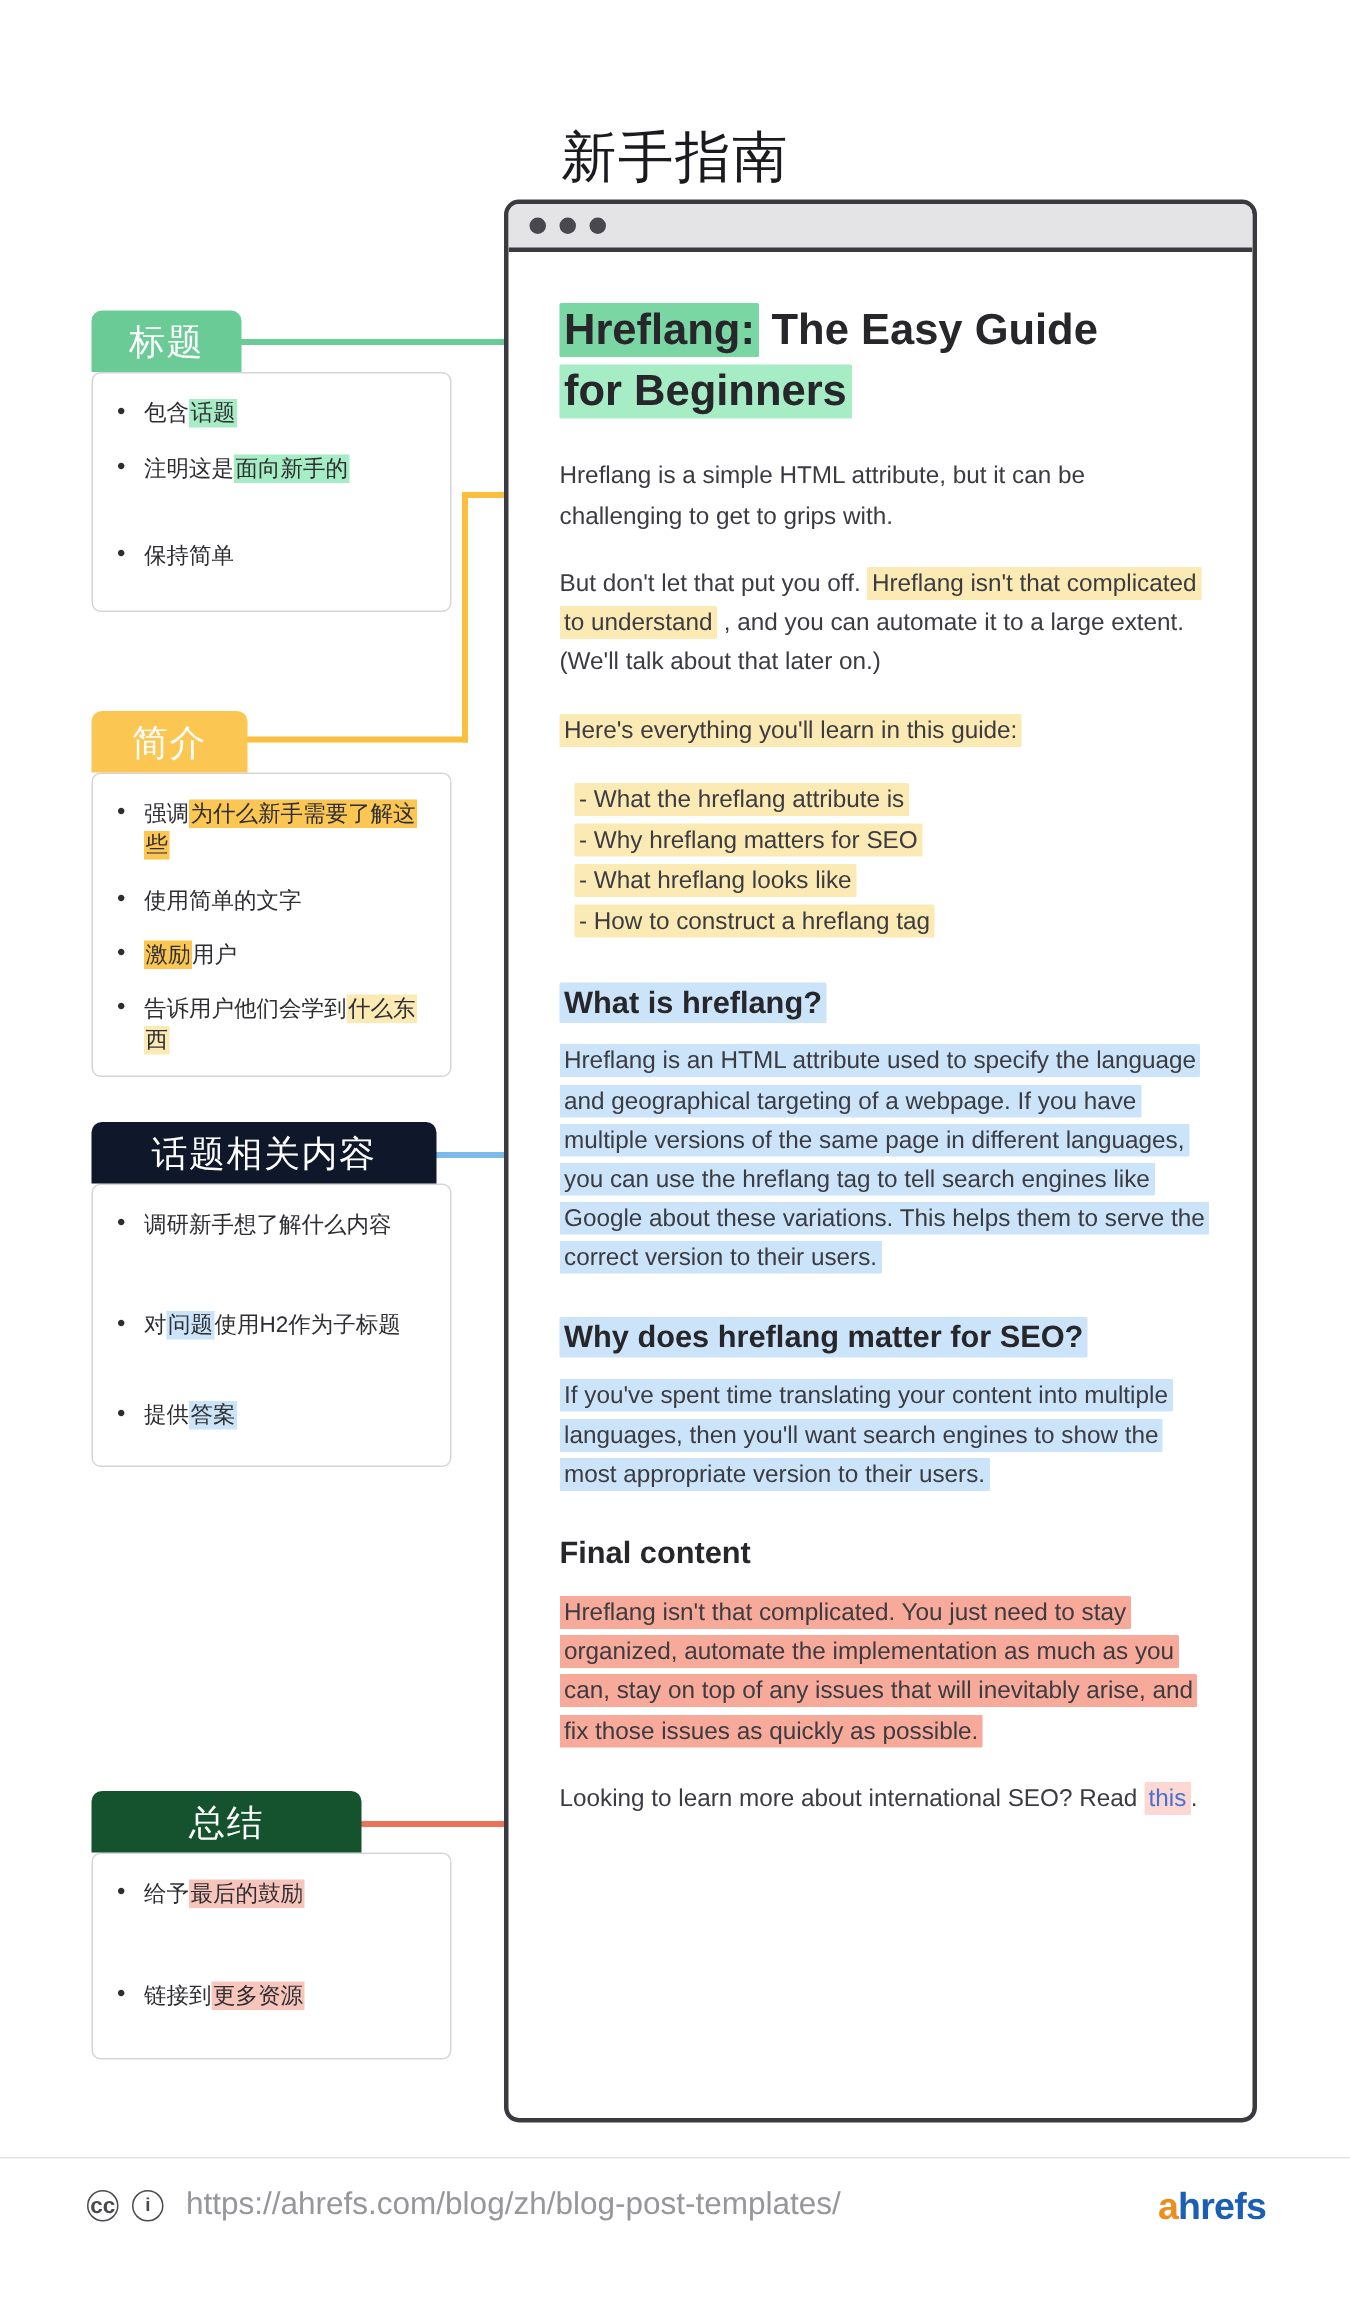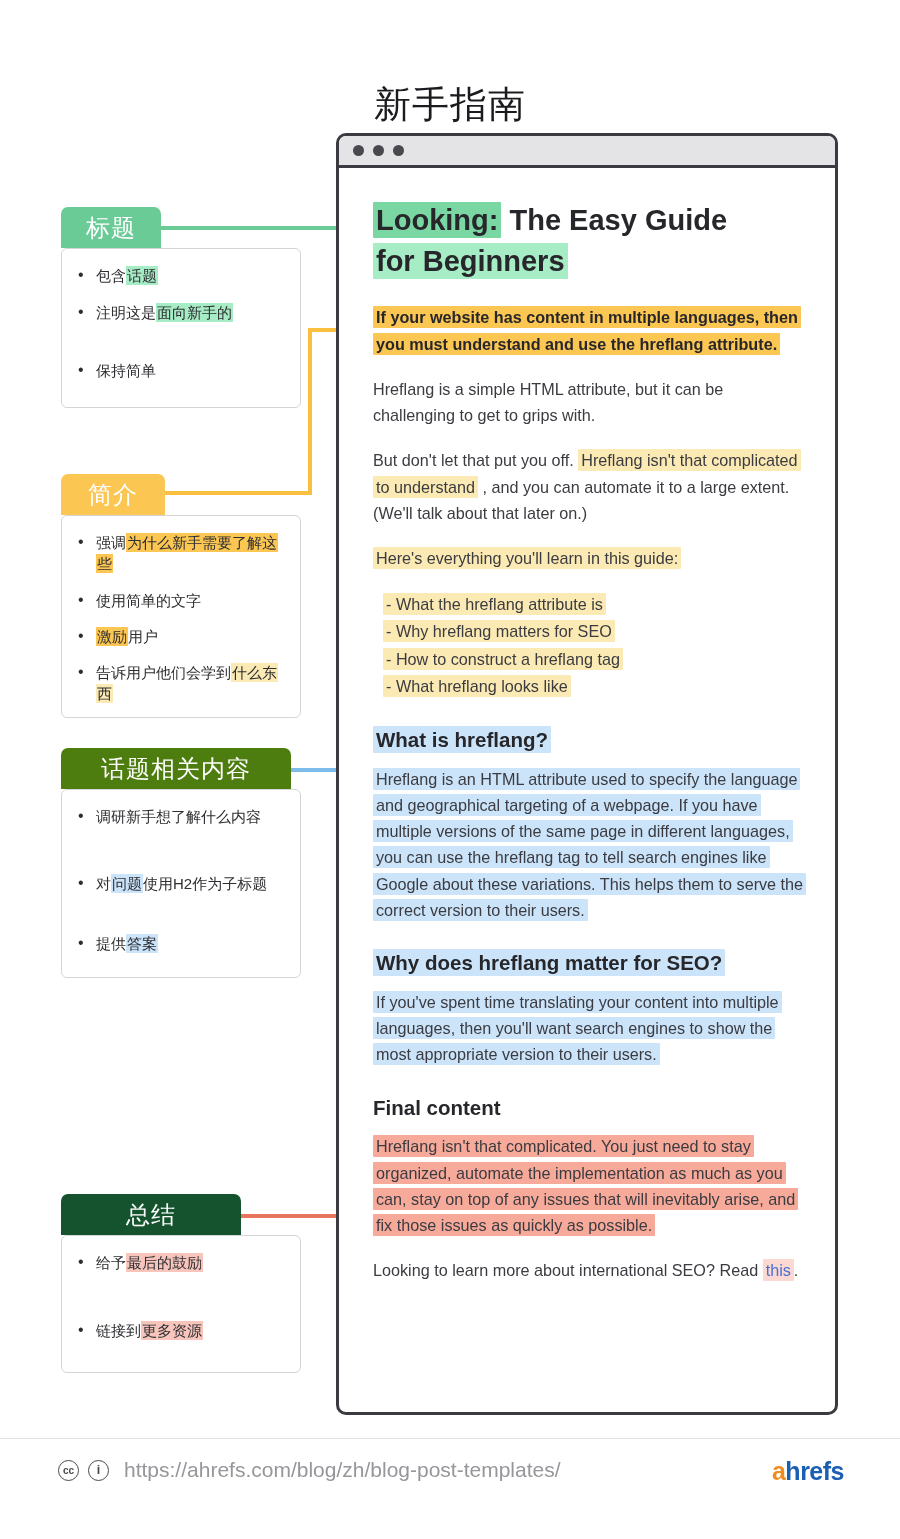--- a/index.html
+++ b/index.html
@@ -92,21 +92,21 @@
   .card-body li::before {
     content: "\2022"; position: absolute; left: 4px; top: -1px;
     font-size: 16px; color: #2e2e32;
   }
   .card-body li .mk { padding: 1px 1px; box-decoration-break: clone;
         -webkit-box-decoration-break: clone; }
 
   
   #card-title   .card-tab { background: #6bcb97; }
   #card-intro   .card-tab { background: #fbc651; }
-  #card-topic   .card-tab { background: #4d7c0f; }
+  #card-topic   .card-tab { background: #0f172a; }
   #card-summary .card-tab { background: #14532d; }
 
   .mk-green  { background: #a6ecc4; }
   .mk-amber  { background: #fbc651; }
   .mk-yellow { background: #fbeab4; }
   .mk-blue   { background: #cbe4f9; }
   .mk-salmon { background: #f7c5bb; }
 
   
   .conn { position: absolute; }
@@ -116,21 +116,21 @@
   
   .footer {
     position: absolute; left: 0; top: 1438px; width: 900px; height: 80px;
     border-top: 1.4px solid #e2e2e4;
   }
   .footer-left { position: absolute; left: 58px; top: 19px; display: flex; align-items: center; gap: 9px; }
   .cc-badge {
     width: 21px; height: 21px; border-radius: 50%;
     border: 1.9px solid #4a4a4e; color: #4a4a4e;
     display: flex; align-items: center; justify-content: center;
-    font-size: 10px; font-weight: 700;
+    font-size: 15px; font-weight: 700;
   }
   .cc-badge.by { font-size: 12.5px; font-weight: 700; }
   .footer-url { font-size: 21px; color: #96969b; margin-left: 6px; }
   .logo {
     position: absolute; right: 56px; top: 18px;
     font-size: 25px; font-weight: 700; letter-spacing: -0.5px;
   }
   .logo .a { color: #f08c1e; }
   .logo .rest { color: #1a5fb4; }
 </style>
@@ -165,41 +165,38 @@
 
   <div class="browser">
     <div class="browser-bar">
       <span class="dot"></span>
       <span class="dot"></span>
       <span class="dot"></span>
     </div>
     <div class="browser-body">
 
       <h1 class="art-h1">
-        <span class="hl hl-green-d">Looking:</span><span> The Easy Guide</span><br>
+        <span class="hl hl-green-d">Hreflang:</span><span> The Easy Guide</span><br>
         <span class="hl hl-green-l">for Beginners</span>
       </h1>
 
-      <p class="art-p lead">
-        <span class="hl hl-amber">If your website has content in multiple languages, then you must understand and use the hreflang attribute.</span>
-      </p>
 
       <p class="art-p">Hreflang is a simple HTML attribute, but it can be challenging to get to grips with.</p>
 
       <p class="art-p"><span>But don't let that put you off. </span><span class="hl hl-yellow">Hreflang isn't that complicated to understand</span><span> , and you can automate it to a large extent. (We'll talk about that later on.)</span></p>
 
       <p class="art-p">
         <span class="hl hl-yellow">Here's everything you'll learn in this guide:</span>
       </p>
 
       <div class="art-list">
         <div><span class="hl hl-yellow">- What the hreflang attribute is</span></div>
         <div><span class="hl hl-yellow">- Why hreflang matters for SEO</span></div>
+        <div><span class="hl hl-yellow">- What hreflang looks like</span></div>
         <div><span class="hl hl-yellow">- How to construct a hreflang tag</span></div>
-        <div><span class="hl hl-yellow">- What hreflang looks like</span></div>
       </div>
 
       <h2 class="art-h2">
         <span class="hl hl-blue">What is hreflang?</span>
       </h2>
       <p class="art-p">
         <span class="hl hl-blue">Hreflang is an HTML attribute used to specify the language and geographical targeting of a webpage. If you have multiple versions of the same page in different languages, you can use the hreflang tag to tell search engines like Google about these variations. This helps them to serve the correct version to their users.</span>
       </p>
 
       <h2 class="art-h2">

